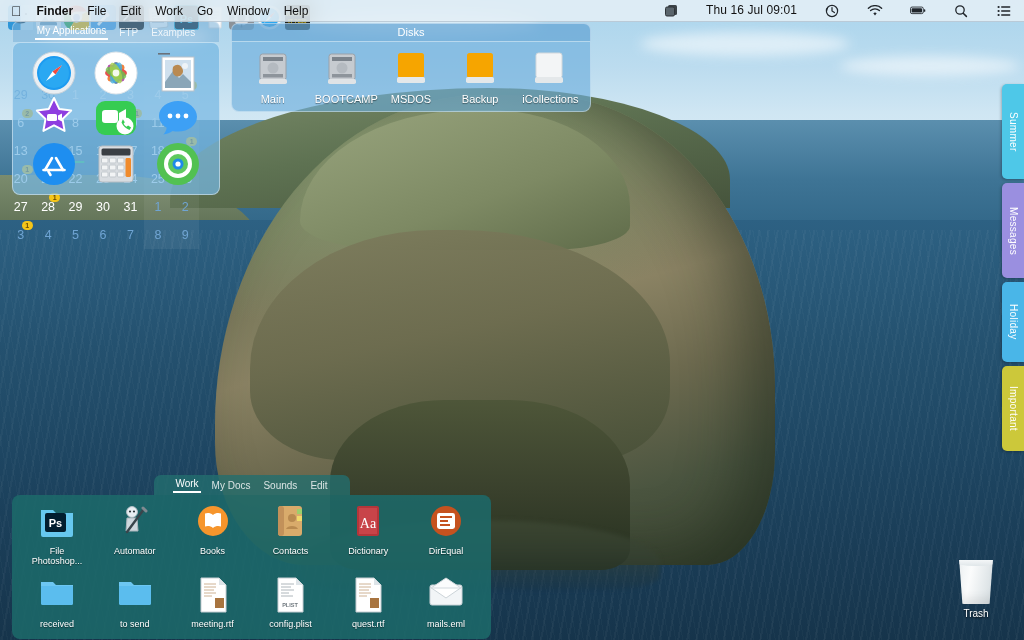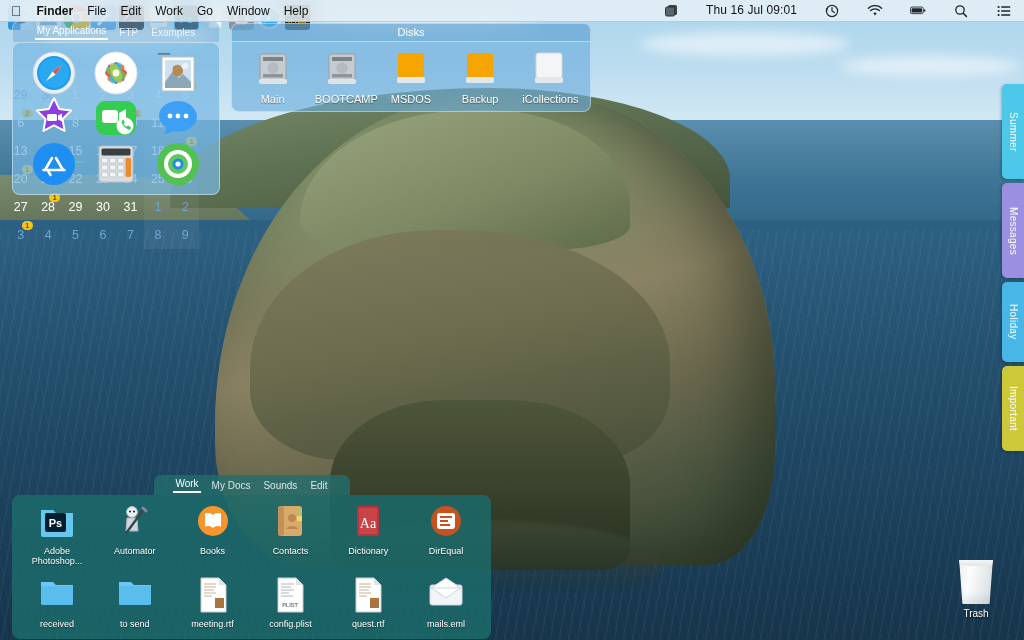--- a/index.html
+++ b/index.html
@@ -748,21 +748,21 @@
 
     <div class="file-row">
       <div class="file-item">
         <div class="file-icon">
           <svg width="36" height="34" viewBox="0 0 36 34">
               <path d="M2 6h12l3 3h17v22a2 2 0 0 1-2 2H4a2 2 0 0 1-2-2z" fill="#67c8ef"></path>
               <rect x="6" y="9" width="21" height="19" rx="2" fill="#021e2f"></rect>
               <text x="16.5" y="23" text-anchor="middle" font-family="Liberation Sans, sans-serif" font-size="11" font-weight="bold" fill="#fff">Ps</text>
             </svg>
         </div>
-        <div class="file-label">Adobe Photoshop...</div>
+        <div class="file-label">File Photoshop...</div>
       </div>
       <div class="file-item">
         <div class="file-icon">
           <svg width="36" height="34" viewBox="0 0 36 34">
               <circle cx="15" cy="8" r="5.4" fill="#e8eef2" stroke="#b8c2c9"></circle>
               <circle cx="13" cy="7.5" r="1.1" fill="#2b3439"></circle>
               <circle cx="17" cy="7.5" r="1.1" fill="#2b3439"></circle>
               <path d="M10 14h10l1 13H9z" fill="#cfd8de" stroke="#aab4bb"></path>
               <path d="M27 5L10 28" stroke="#3a454c" stroke-width="2.4" stroke-linecap="round"></path>
               <path d="M26 4l3 3" stroke="#7f8a91" stroke-width="3" stroke-linecap="round"></path>

